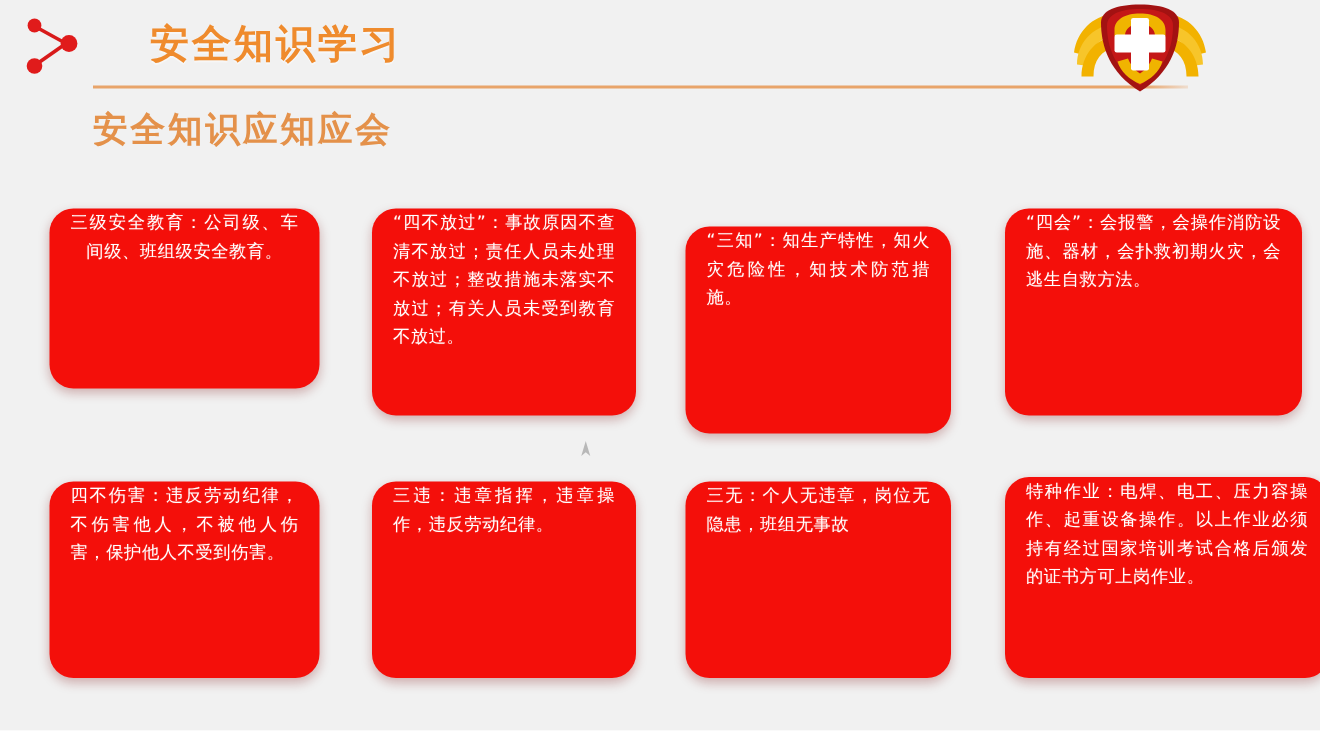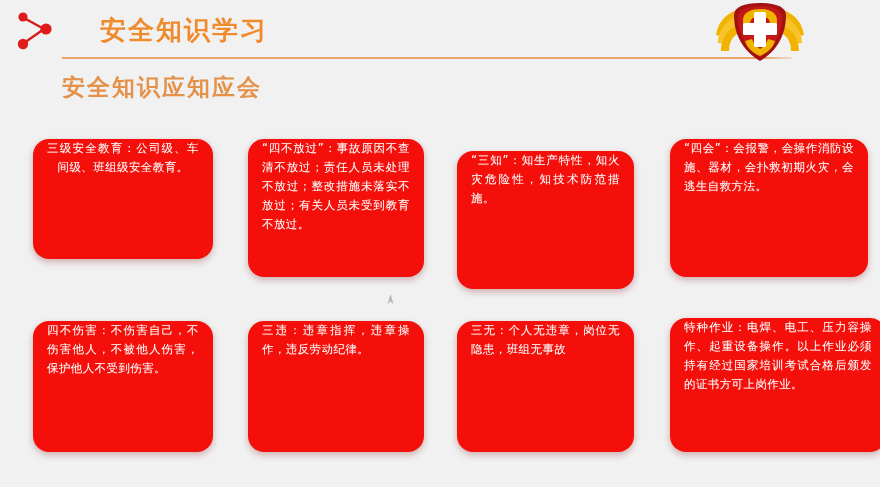--- a/index.html
+++ b/index.html
@@ -194,21 +194,21 @@
 
     <div class="card c3">
       <div class="card-text">“三知”：知生产特性，知火灾危险性，知技术防范措施。</div>
     </div>
 
     <div class="card c4">
       <div class="card-text">“四会”：会报警，会操作消防设施、器材，会扑救初期火灾，会逃生自救方法。</div>
     </div>
 
     <div class="card c5">
-      <div class="card-text">四不伤害：不伤害自己，不伤害他人，不被他人伤害，保护他人不受到伤害。</div>
+      <div class="card-text">四不伤害：违反劳动纪律，不伤害他人，不被他人伤害，保护他人不受到伤害。</div>
     </div>
 
     <div class="card c7">
       <div class="card-text">三无：个人无违章，岗位无隐患，班组无事故</div>
     </div>
 
     <div class="card c6">
       <div class="card-text">三违：违章指挥，违章操作，违反劳动纪律。</div>
     </div>
 

